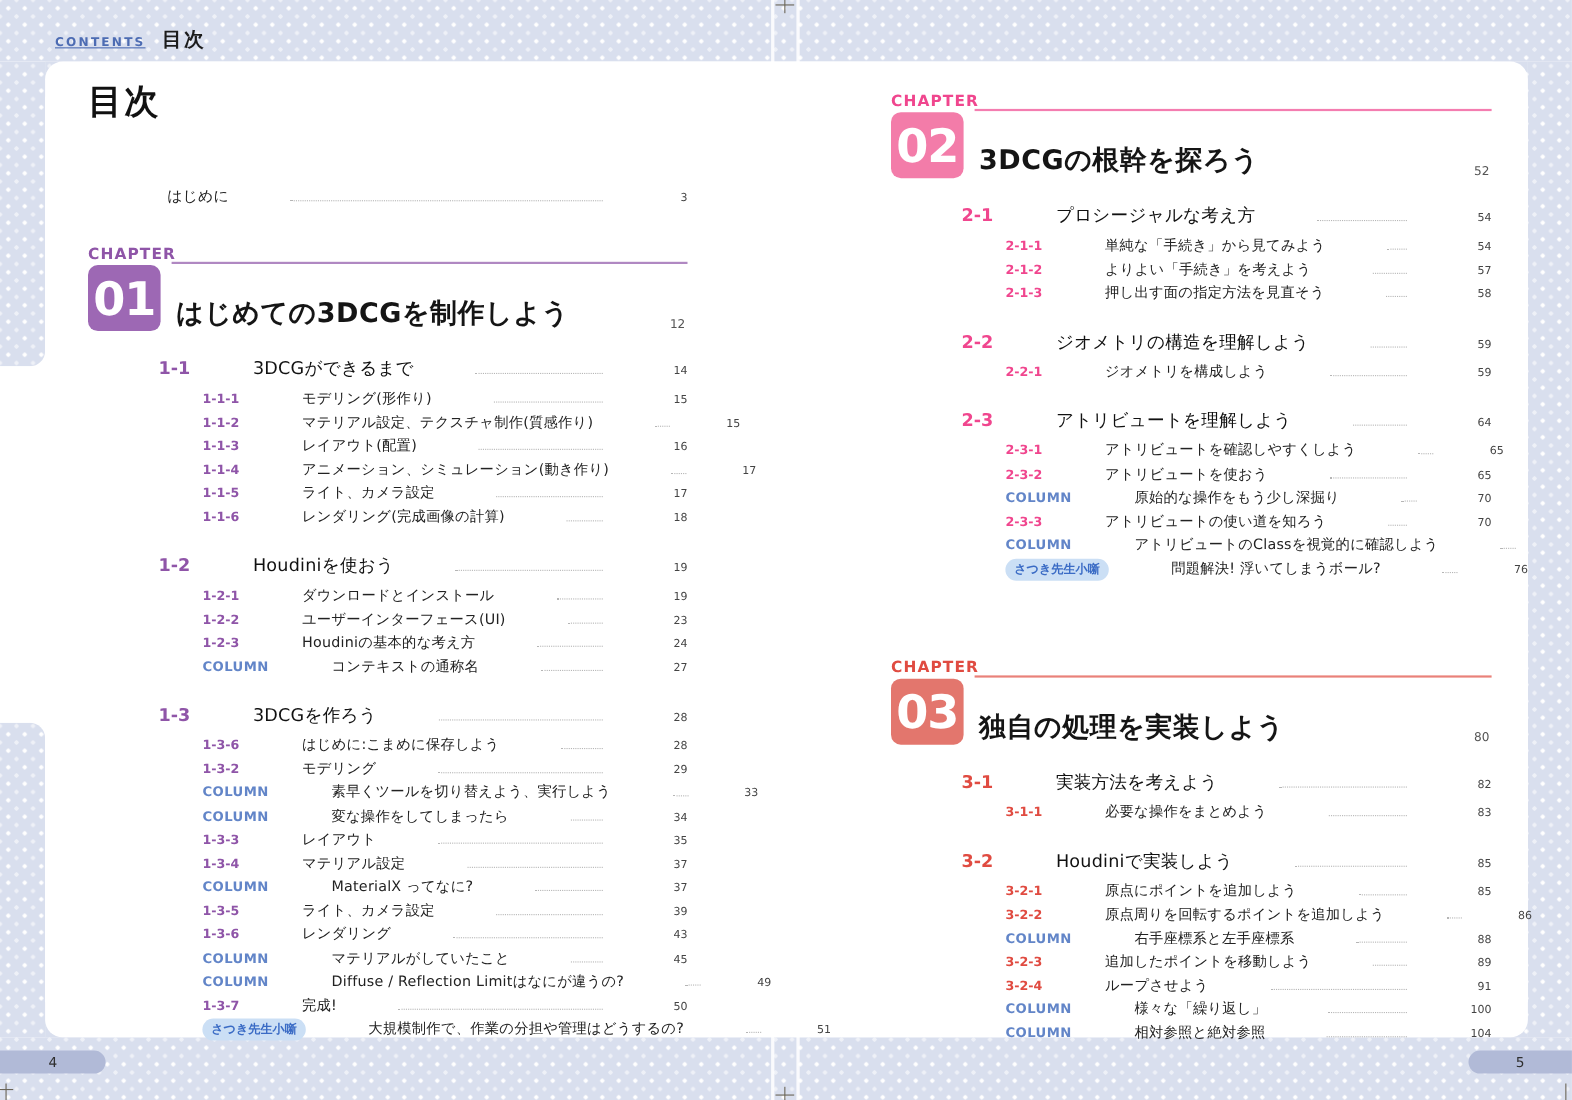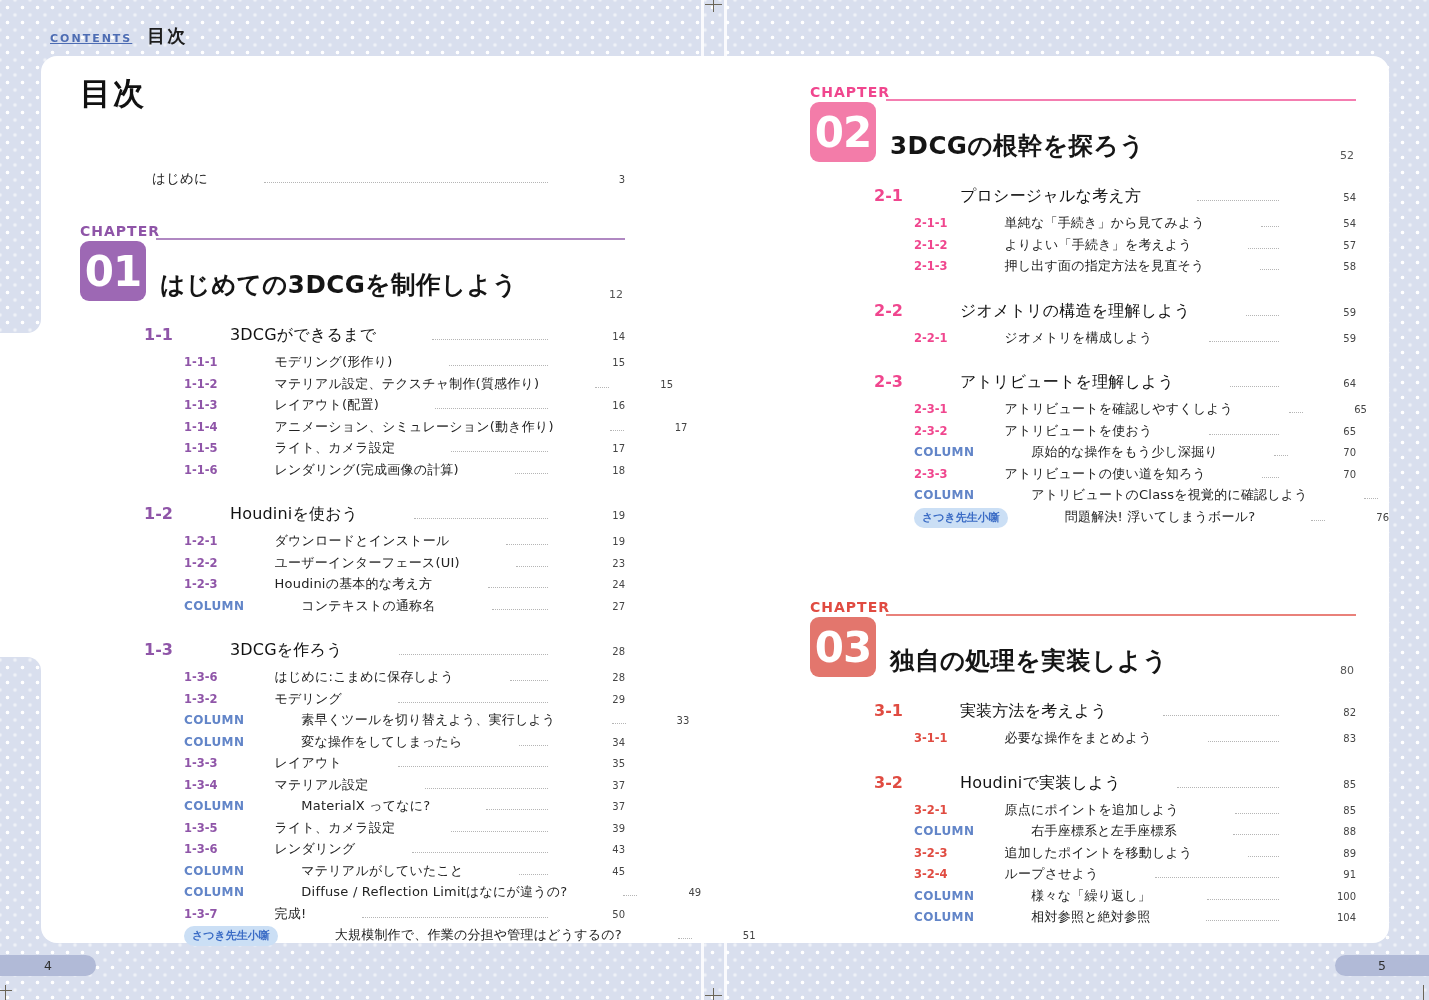--- a/index.html
+++ b/index.html
@@ -415,20 +415,26 @@
             <span class="label">Houdiniで実装しよう</span>
             <span class="lead"></span>
             <span class="pg">85</span>
           </div>
           <div class="toc-row sub">
             <span class="num">3-2-1</span>
             <span class="label">原点にポイントを追加しよう</span>
             <span class="lead"></span>
             <span class="pg">85</span>
           </div>
+          <div class="toc-row sub">
+            <span class="num">3-2-2</span>
+            <span class="label">原点周りを回転するポイントを追加しよう</span>
+            <span class="lead"></span>
+            <span class="pg">86</span>
+          </div>
           <div class="toc-row column">
             <span class="num">COLUMN</span>
             <span class="label">右手座標系と左手座標系</span>
             <span class="lead"></span>
             <span class="pg">88</span>
           </div>
           <div class="toc-row sub">
             <span class="num">3-2-3</span>
             <span class="label">追加したポイントを移動しよう</span>
             <span class="lead"></span>

